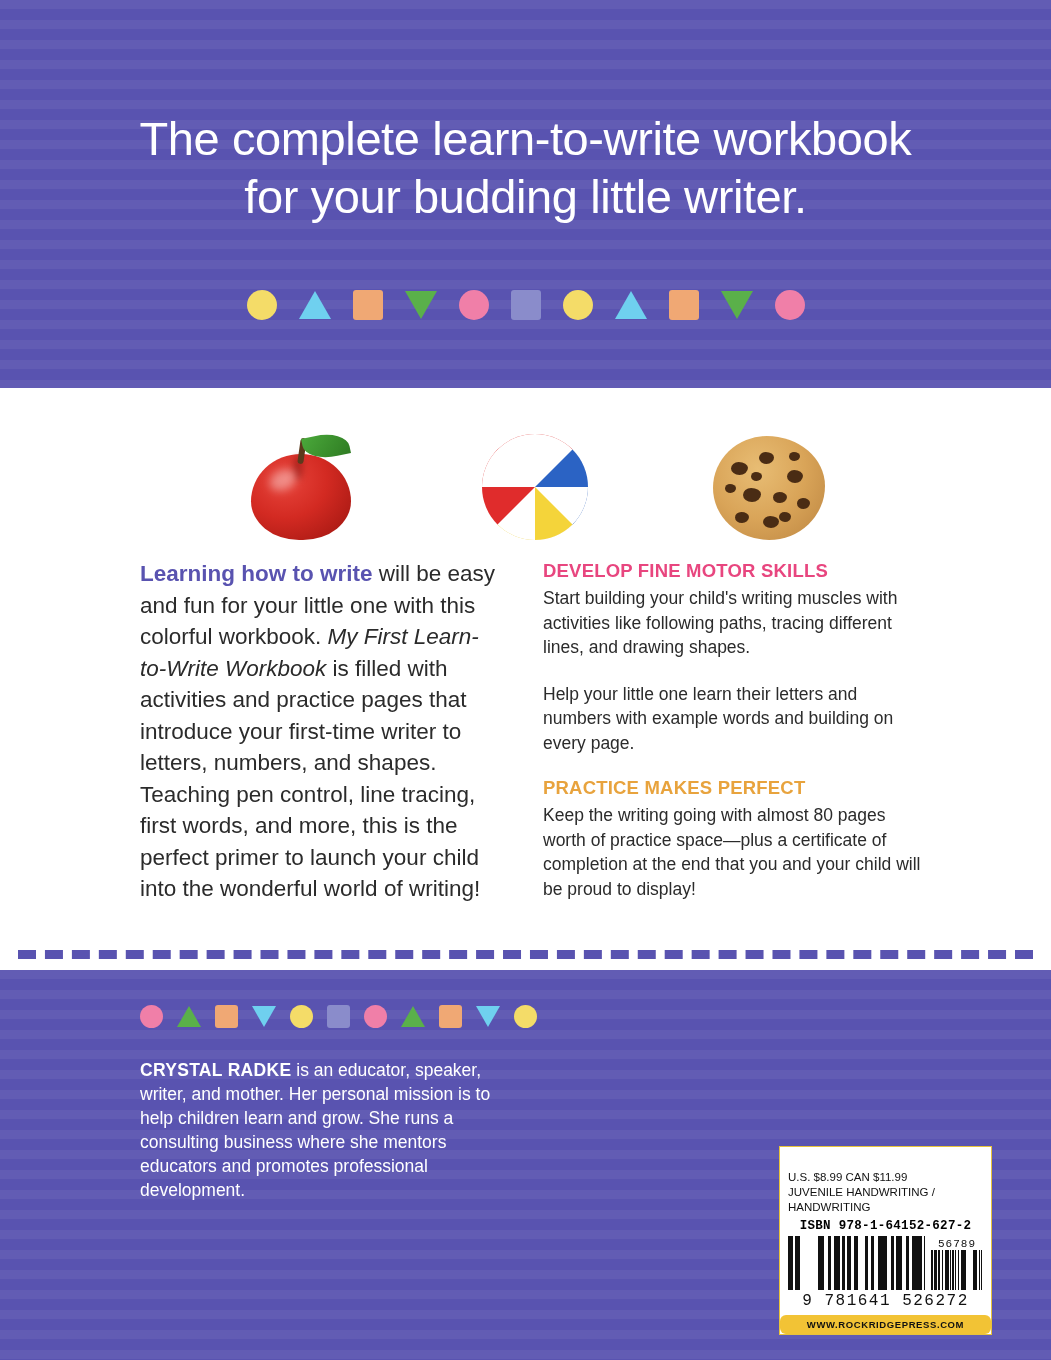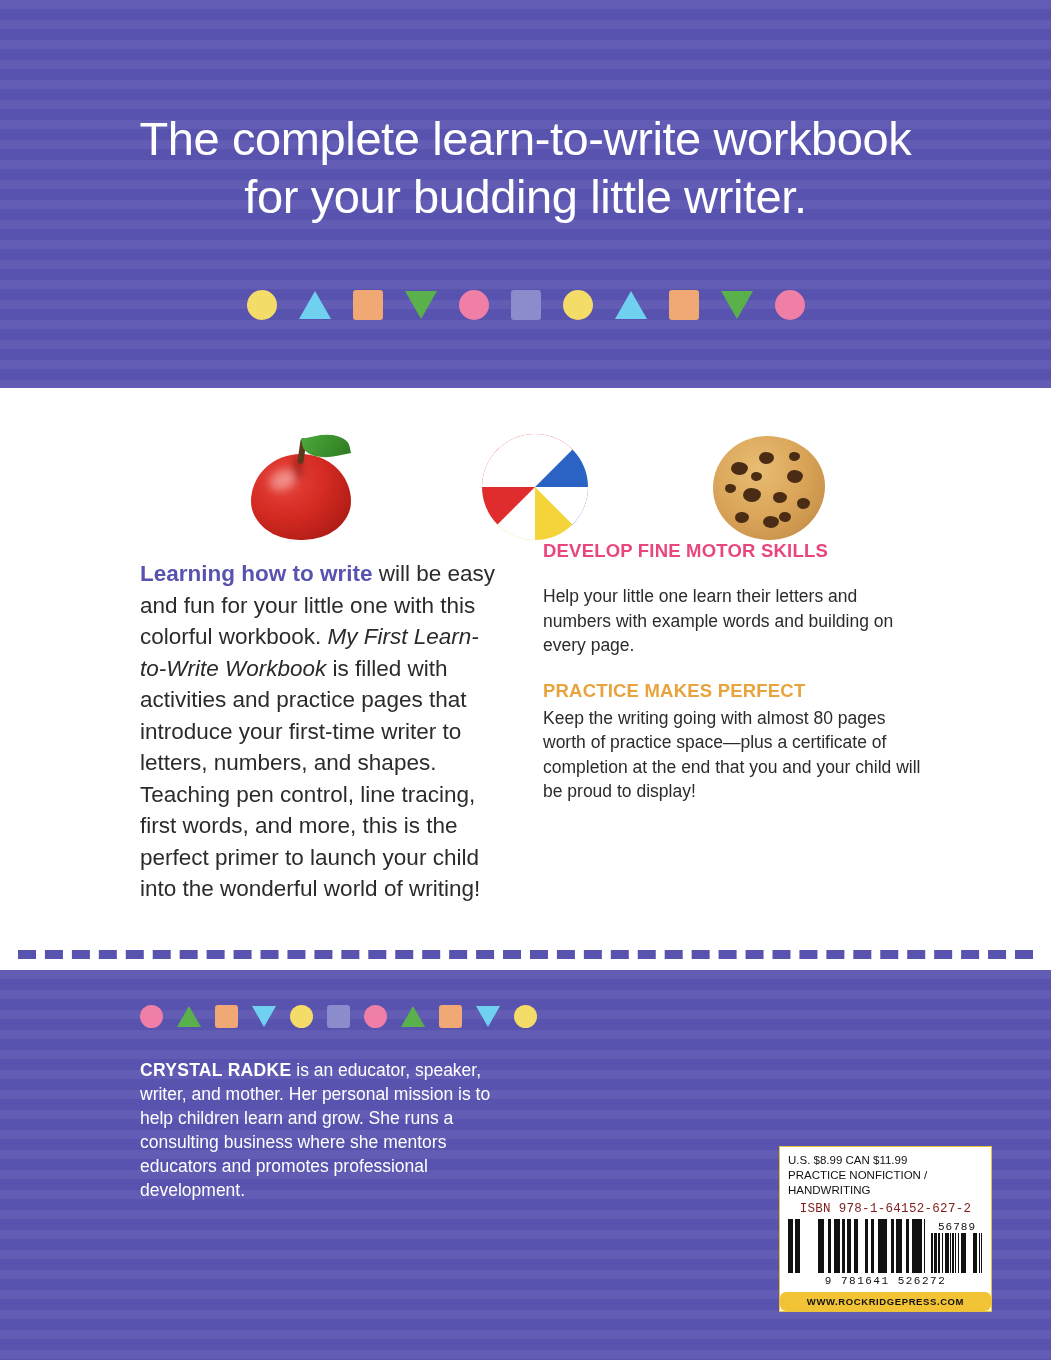--- a/index.html
+++ b/index.html
@@ -223,21 +223,21 @@
   }
   .left-copy .lead {
     color: #5953b0;
     font-weight: 700;
   }
   .left-copy .book-title { font-style: italic; }
 
   
   .right-copy {
     position: absolute;
-    left: 543px; top: 540px;
+    left: 543px; top: 560px;
     width: 378px;
   }
   .feature { margin-bottom: 22px; }
   .feature:last-child { margin-bottom: 0; }
   .feature h3 {
     margin: 0 0 4px 0;
     font-size: 18.5px;
     font-weight: 700;
     letter-spacing: 0.2px;
   }
@@ -277,33 +277,34 @@
   
   .barcode-block {
     position: absolute;
     left: 779px; top: 1146px;
     width: 211px;
     background: #ffffff;
     border: 1px solid #e8c33a;
     padding: 0;
   }
   .bc-meta {
-    padding: 6px 8px 2px 8px;
+    padding: 23px 8px 2px 8px;
     font-size: 11.5px;
     line-height: 15px;
     color: #111111;
     font-family: "Liberation Sans", sans-serif;
   }
   .bc-isbn {
     text-align: center;
     font-size: 12.5px;
     letter-spacing: 0.3px;
-    color: #7f1d1d;
+    color: #000000;
     padding: 2px 0 3px 0;
     font-family: "Liberation Mono", monospace;
+    font-weight: bold;
   }
   .bc-rows {
     display: flex;
     padding: 0 8px 0 8px;
     gap: 6px;
     align-items: flex-end;
   }
   .bars-main { flex: 1 1 auto; }
   .bars-addon { width: 52px; }
   .bars {
@@ -311,21 +312,21 @@
     width: 100%;
   }
   .addon-num {
     text-align: center;
     font-size: 11px;
     font-family: "Liberation Mono", monospace;
     color: #111;
     letter-spacing: 1px;
   }
   .ean-num {
-    font-size: 11px;
+    font-size: 16px;
     font-family: "Liberation Mono", monospace;
     color: #111;
     letter-spacing: 1.5px;
     text-align: center;
     padding: 2px 0 5px 0;
   }
   .bc-footer {
     background: #f2c335;
     color: #111111;
     font-size: 9.5px;
@@ -403,20 +404,21 @@
       </div>
   </div>
 
   <div class="left-copy">
     <span class="lead">Learning how to write</span><span> will be easy and fun for your little one with this colorful workbook. </span><span class="book-title">My First Learn-to-Write Workbook</span><span> is filled with activities and practice pages that introduce your first-time writer to letters, numbers, and shapes. Teaching pen control, line tracing, first words, and more, this is the perfect primer to launch your child into the wonderful world of writing!</span>
   </div>
 
   <div class="right-copy">
     <div class="feature">
       <h3 style="color: rgb(232, 70, 127);">DEVELOP FINE MOTOR SKILLS</h3>
+      <p>Start building your child's writing muscles with activities like following paths, tracing different lines, and drawing shapes.</p>
     </div>
     <div class="feature">
       <p>Help your little one learn their letters and numbers with example words and building on every page.</p>
     </div>
     <div class="feature">
       <h3 style="color: rgb(232, 163, 61);">PRACTICE MAKES PERFECT</h3>
       <p>Keep the writing going with almost 80 pages worth of practice space—plus a certificate of completion at the end that you and your child will be proud to display!</p>
     </div>
   </div>
 
@@ -438,21 +440,21 @@
       <div class="sh circle" style="background: rgb(244, 220, 104);"></div>
     </div>
 
   <div class="author-bio">
     <span class="name">CRYSTAL RADKE</span><span> is an educator, speaker, writer, and mother. Her personal mission is to help children learn and grow. She runs a consulting business where she mentors educators and promotes professional development.</span>
   </div>
 
   <div class="barcode-block">
     <div class="bc-meta">
       <div>U.S. $8.99  CAN $11.99</div>
-      <div>PRACTICE NONFICTION / HANDWRITING</div>
+      <div>JUVENILE HANDWRITING / HANDWRITING</div>
     </div>
     <div class="bc-isbn">ISBN 978-1-64152-627-2</div>
     <div class="bc-rows">
       <div class="bars-main">
         <div class="bars" id="bars-main" style="background: linear-gradient(to right, rgb(17, 17, 17) 0%, rgb(17, 17, 17) 0.701601%, rgb(17, 17, 17) 0.701601%, rgb(17, 17, 17) 2.2351%, rgb(17, 17, 17) 2.2351%, rgb(17, 17, 17) 3.98809%, rgb(255, 255, 255) 3.98809%, rgb(255, 255, 255) 5.06491%, rgb(17, 17, 17) 5.06491%, rgb(17, 17, 17) 5.94514%, rgb(17, 17, 17) 5.94514%, rgb(17, 17, 17) 8.68143%, rgb(255, 255, 255) 8.68143%, rgb(255, 255, 255) 10.0662%, rgb(255, 255, 255) 10.0662%, rgb(255, 255, 255) 12.0806%, rgb(255, 255, 255) 12.0806%, rgb(255, 255, 255) 13.5686%, rgb(255, 255, 255) 13.5686%, rgb(255, 255, 255) 15.5193%, rgb(255, 255, 255) 15.5193%, rgb(255, 255, 255) 16.6512%, rgb(255, 255, 255) 16.6512%, rgb(255, 255, 255) 18.8167%, rgb(255, 255, 255) 18.8167%, rgb(255, 255, 255) 21.5986%, rgb(17, 17, 17) 21.5986%, rgb(17, 17, 17) 24.2375%, rgb(17, 17, 17) 24.2375%, rgb(17, 17, 17) 26.4898%, rgb(255, 255, 255) 26.4898%, rgb(255, 255, 255) 28.8438%, rgb(17, 17, 17) 28.8438%, rgb(17, 17, 17) 31.3149%, rgb(255, 255, 255) 31.3149%, rgb(255, 255, 255) 33.7931%, rgb(17, 17, 17) 33.7931%, rgb(17, 17, 17) 35.6834%, rgb(17, 17, 17) 35.6834%, rgb(17, 17, 17) 36.4586%, rgb(17, 17, 17) 36.4586%, rgb(17, 17, 17) 38.1622%, rgb(255, 255, 255) 38.1622%, rgb(255, 255, 255) 39.0764%, rgb(17, 17, 17) 39.0764%, rgb(17, 17, 17) 41.0093%, rgb(17, 17, 17) 41.0093%, rgb(17, 17, 17) 41.7416%, rgb(255, 255, 255) 41.7416%, rgb(255, 255, 255) 43.2038%, rgb(17, 17, 17) 43.2038%, rgb(17, 17, 17) 44.0605%, rgb(17, 17, 17) 44.0605%, rgb(17, 17, 17) 46.1665%, rgb(255, 255, 255) 46.1665%, rgb(255, 255, 255) 47.8427%, rgb(17, 17, 17) 47.8427%, rgb(17, 17, 17) 49.732%, rgb(17, 17, 17) 49.732%, rgb(17, 17, 17) 51.1826%, rgb(255, 255, 255) 51.1826%, rgb(255, 255, 255) 53.952%, rgb(255, 255, 255) 53.952%, rgb(255, 255, 255) 56.2965%, rgb(17, 17, 17) 56.2965%, rgb(17, 17, 17) 58.1842%, rgb(255, 255, 255) 58.1842%, rgb(255, 255, 255) 60.5692%, rgb(17, 17, 17) 60.5692%, rgb(17, 17, 17) 62.6639%, rgb(255, 255, 255) 62.6639%, rgb(255, 255, 255) 65.3475%, rgb(17, 17, 17) 65.3475%, rgb(17, 17, 17) 67.8479%, rgb(17, 17, 17) 67.8479%, rgb(17, 17, 17) 70.0341%, rgb(17, 17, 17) 70.0341%, rgb(17, 17, 17) 71.6581%, rgb(17, 17, 17) 71.6581%, rgb(17, 17, 17) 72.4814%, rgb(255, 255, 255) 72.4814%, rgb(255, 255, 255) 74.8891%, rgb(17, 17, 17) 74.8891%, rgb(17, 17, 17) 77.3971%, rgb(255, 255, 255) 77.3971%, rgb(255, 255, 255) 78.8316%, rgb(17, 17, 17) 78.8316%, rgb(17, 17, 17) 80.3897%, rgb(17, 17, 17) 80.3897%, rgb(17, 17, 17) 81.5958%, rgb(17, 17, 17) 81.5958%, rgb(17, 17, 17) 83.0481%, rgb(255, 255, 255) 83.0481%, rgb(255, 255, 255) 84.4883%, rgb(255, 255, 255) 84.4883%, rgb(255, 255, 255) 86.1781%, rgb(17, 17, 17) 86.1781%, rgb(17, 17, 17) 88.6328%, rgb(255, 255, 255) 88.6328%, rgb(255, 255, 255) 90.4873%, rgb(17, 17, 17) 90.4873%, rgb(17, 17, 17) 92.0074%, rgb(17, 17, 17) 92.0074%, rgb(17, 17, 17) 93.5571%, rgb(17, 17, 17) 93.5571%, rgb(17, 17, 17) 94.9579%, rgb(17, 17, 17) 94.9579%, rgb(17, 17, 17) 97.6222%, rgb(255, 255, 255) 97.6222%, rgb(255, 255, 255) 99.6309%, rgb(17, 17, 17) 99.6309%, rgb(17, 17, 17) 100%);"></div>
       </div>
       <div class="bars-addon">
         <div class="addon-num">56789</div>
         <div class="bars" id="bars-addon" style="height: 40px; background: linear-gradient(to right, rgb(17, 17, 17) 0%, rgb(17, 17, 17) 1.20307%, rgb(17, 17, 17) 1.20307%, rgb(17, 17, 17) 3.49903%, rgb(255, 255, 255) 3.49903%, rgb(255, 255, 255) 5.20061%, rgb(17, 17, 17) 5.20061%, rgb(17, 17, 17) 6.34734%, rgb(17, 17, 17) 6.34734%, rgb(17, 17, 17) 7.37712%, rgb(17, 17, 17) 7.37712%, rgb(17, 17, 17) 9.02963%, rgb(17, 17, 17) 9.02963%, rgb(17, 17, 17) 10.7083%, rgb(255, 255, 255) 10.7083%, rgb(255, 255, 255) 13.0616%, rgb(17, 17, 17) 13.0616%, rgb(17, 17, 17) 15.1342%, rgb(17, 17, 17) 15.1342%, rgb(17, 17, 17) 17.718%, rgb(255, 255, 255) 17.718%, rgb(255, 255, 255) 19.5229%, rgb(255, 255, 255) 19.5229%, rgb(255, 255, 255) 21.518%, rgb(17, 17, 17) 21.518%, rgb(17, 17, 17) 22.7762%, rgb(255, 255, 255) 22.7762%, rgb(255, 255, 255) 24.9784%, rgb(255, 255, 255) 24.9784%, rgb(255, 255, 255) 27.5973%, rgb(17, 17, 17) 27.5973%, rgb(17, 17, 17) 29.9902%, rgb(17, 17, 17) 29.9902%, rgb(17, 17, 17) 30.7006%, rgb(17, 17, 17) 30.7006%, rgb(17, 17, 17) 31.8364%, rgb(17, 17, 17) 31.8364%, rgb(17, 17, 17) 33.2699%, rgb(17, 17, 17) 33.2699%, rgb(17, 17, 17) 34.9411%, rgb(255, 255, 255) 34.9411%, rgb(255, 255, 255) 36.2159%, rgb(17, 17, 17) 36.2159%, rgb(17, 17, 17) 38.107%, rgb(255, 255, 255) 38.107%, rgb(255, 255, 255) 39.2256%, rgb(255, 255, 255) 39.2256%, rgb(255, 255, 255) 40.1974%, rgb(17, 17, 17) 40.1974%, rgb(17, 17, 17) 42.4762%, rgb(17, 17, 17) 42.4762%, rgb(17, 17, 17) 43.9513%, rgb(255, 255, 255) 43.9513%, rgb(255, 255, 255) 45.4736%, rgb(255, 255, 255) 45.4736%, rgb(255, 255, 255) 46.6485%, rgb(17, 17, 17) 46.6485%, rgb(17, 17, 17) 48.3964%, rgb(255, 255, 255) 48.3964%, rgb(255, 255, 255) 50.7735%, rgb(255, 255, 255) 50.7735%, rgb(255, 255, 255) 51.8837%, rgb(17, 17, 17) 51.8837%, rgb(17, 17, 17) 53.7321%, rgb(255, 255, 255) 53.7321%, rgb(255, 255, 255) 54.9689%, rgb(255, 255, 255) 54.9689%, rgb(255, 255, 255) 56.9462%, rgb(17, 17, 17) 56.9462%, rgb(17, 17, 17) 59.1583%, rgb(17, 17, 17) 59.1583%, rgb(17, 17, 17) 61.7009%, rgb(17, 17, 17) 61.7009%, rgb(17, 17, 17) 62.6118%, rgb(17, 17, 17) 62.6118%, rgb(17, 17, 17) 64.9979%, rgb(17, 17, 17) 64.9979%, rgb(17, 17, 17) 66.7387%, rgb(255, 255, 255) 66.7387%, rgb(255, 255, 255) 69.4745%, rgb(255, 255, 255) 69.4745%, rgb(255, 255, 255) 72.1711%, rgb(255, 255, 255) 72.1711%, rgb(255, 255, 255) 74.8051%, rgb(17, 17, 17) 74.8051%, rgb(17, 17, 17) 75.8871%, rgb(255, 255, 255) 75.8871%, rgb(255, 255, 255) 77.2382%, rgb(255, 255, 255) 77.2382%, rgb(255, 255, 255) 79.5974%, rgb(255, 255, 255) 79.5974%, rgb(255, 255, 255) 81.6374%, rgb(17, 17, 17) 81.6374%, rgb(17, 17, 17) 82.9508%, rgb(17, 17, 17) 82.9508%, rgb(17, 17, 17) 85.2575%, rgb(17, 17, 17) 85.2575%, rgb(17, 17, 17) 88.0344%, rgb(255, 255, 255) 88.0344%, rgb(255, 255, 255) 90.3219%, rgb(255, 255, 255) 90.3219%, rgb(255, 255, 255) 92.1779%, rgb(17, 17, 17) 92.1779%, rgb(17, 17, 17) 93.9017%, rgb(255, 255, 255) 93.9017%, rgb(255, 255, 255) 95.1236%, rgb(255, 255, 255) 95.1236%, rgb(255, 255, 255) 95.8794%, rgb(17, 17, 17) 95.8794%, rgb(17, 17, 17) 96.9356%, rgb(17, 17, 17) 96.9356%, rgb(17, 17, 17) 98.4042%, rgb(255, 255, 255) 98.4042%, rgb(255, 255, 255) 99.5359%, rgb(17, 17, 17) 99.5359%, rgb(17, 17, 17) 100%);"></div>
       </div>

